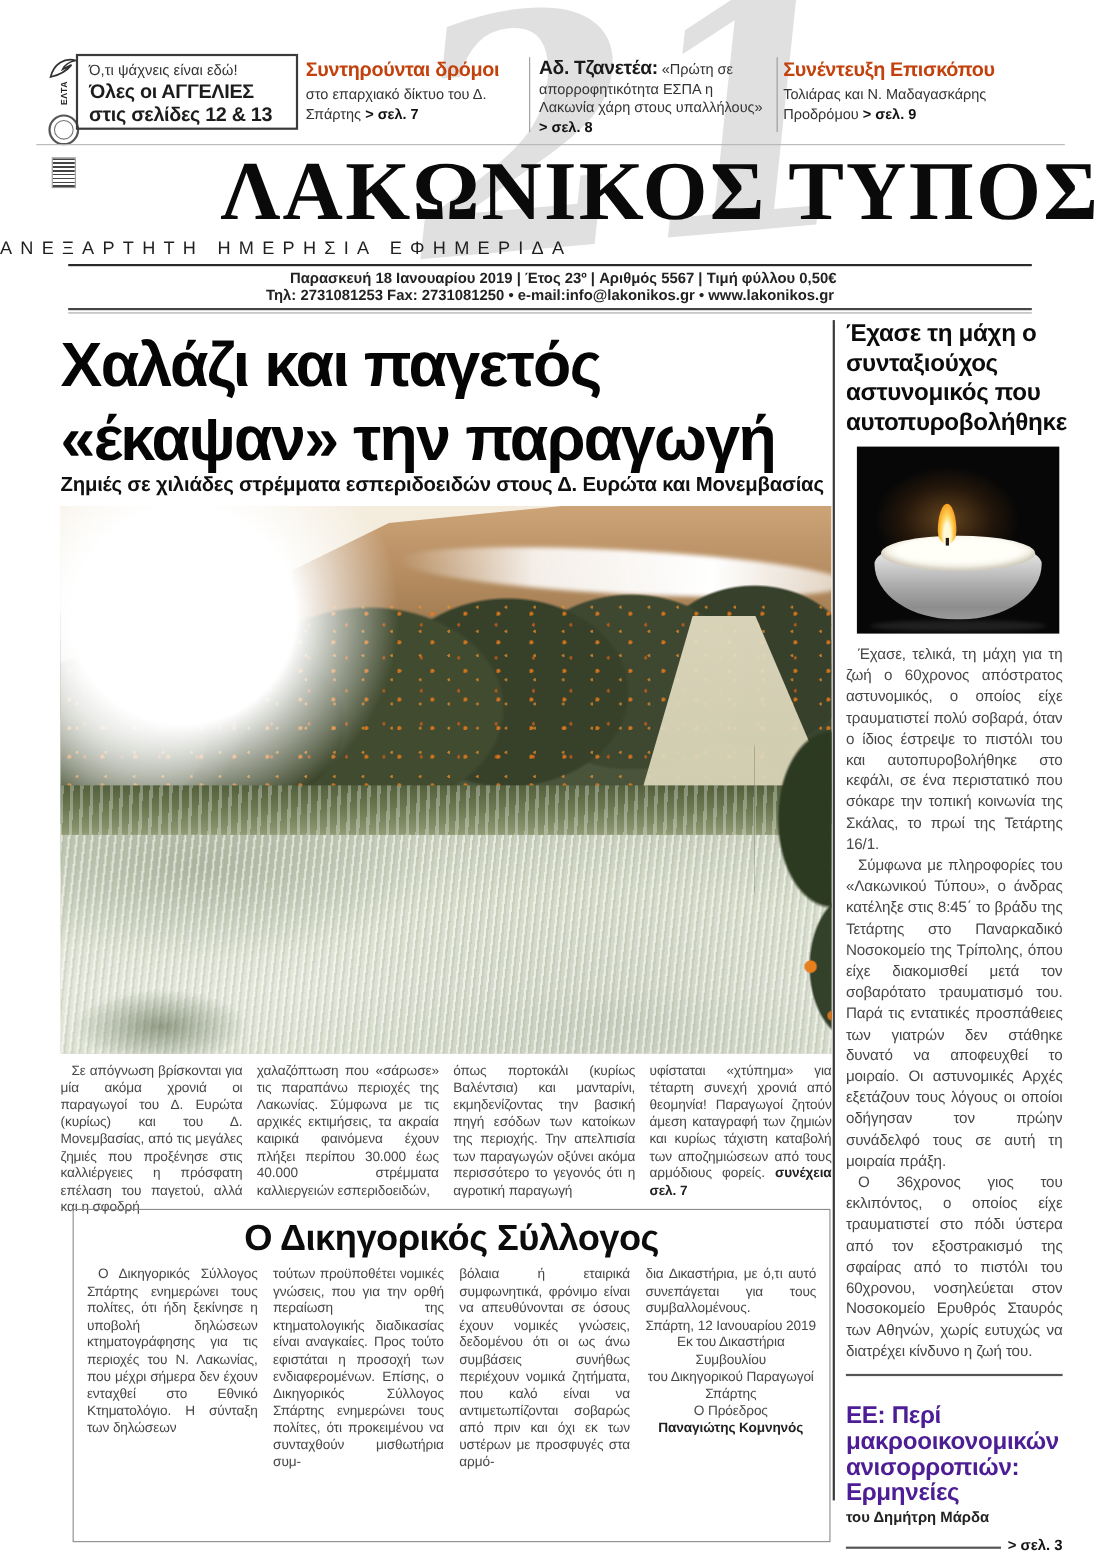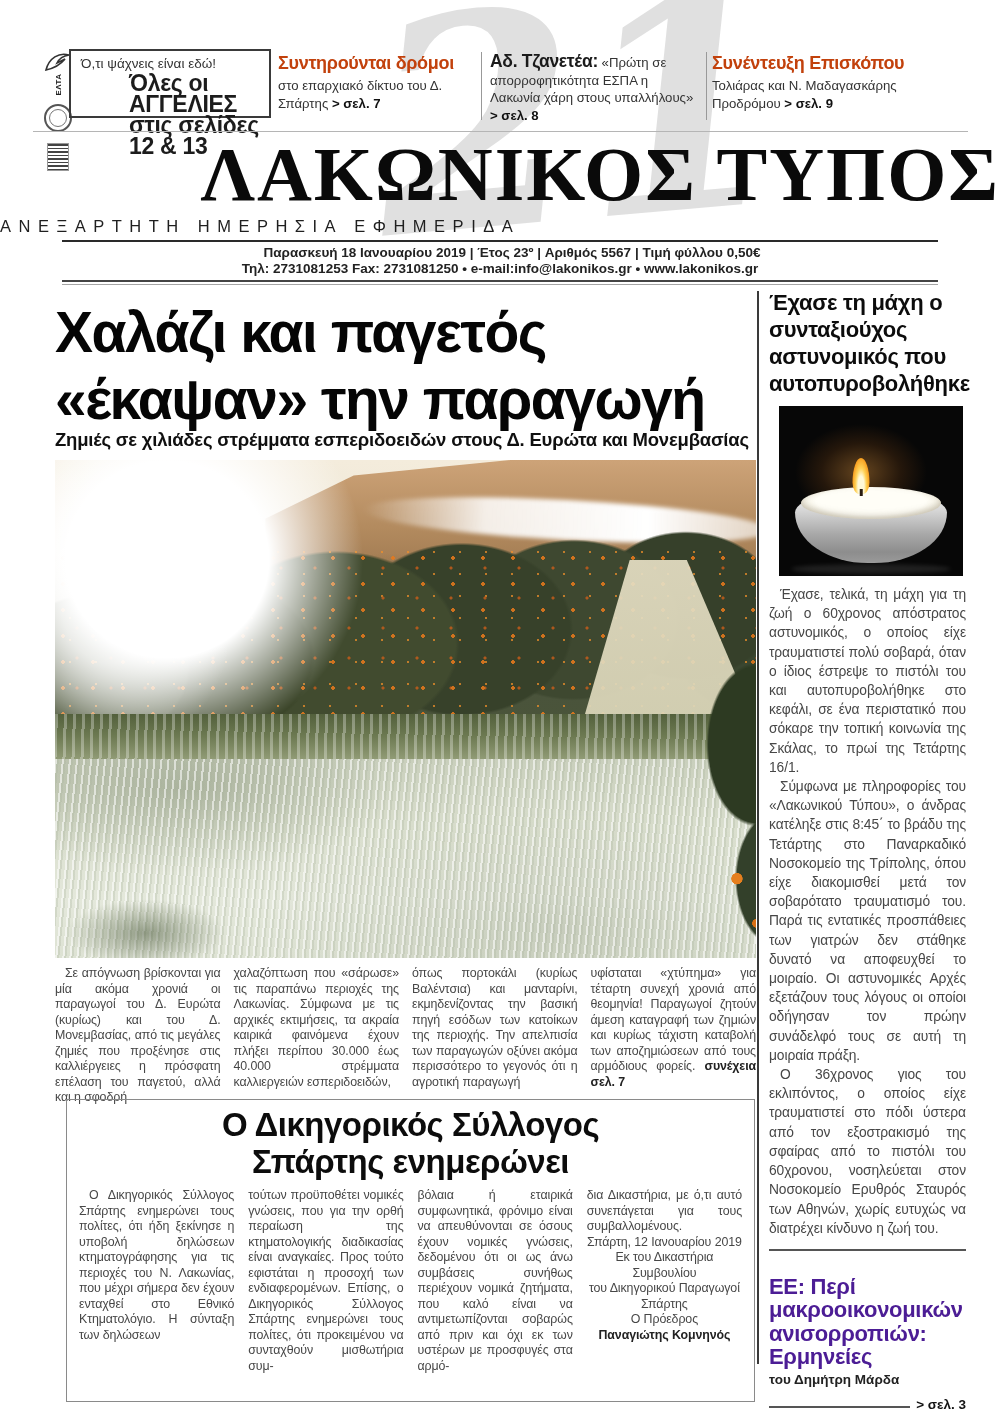--- a/index.html
+++ b/index.html
@@ -21,21 +21,21 @@
   .elta-text{font-size:8px;font-weight:700;letter-spacing:.5px;transform:rotate(-90deg);margin-top:6px;color:#222;}
   .logo-stamp{width:24px;height:24px;border:2px solid #555;border-radius:50%;position:relative;margin-top:8px;}
   .logo-stamp::after{content:"";position:absolute;inset:3px;border:1px solid #777;border-radius:50%;}
   .logo-barcode{width:20px;height:26px;margin-top:4px;border:1px solid #999;
     background:repeating-linear-gradient(0deg,#444 0 1.5px,transparent 1.5px 3.5px);}
   .adbox{
     position:absolute;left:69px;top:49px;width:202px;height:69px;border:2px solid #3a3a3a;
     padding:5px 10px;box-sizing:border-box;
   }
   .adbox .l1{font-size:13.5px;color:#333;margin-bottom:2px;}
-  .adbox .l2,.adbox .l3{font-size:23px;font-weight:700;line-height:21px;letter-spacing:-.3px;color:#1c1c1c;margin-left:48px;}
+  .adbox .l2,.adbox .l3{font-size:18px;font-weight:700;line-height:21px;letter-spacing:-.3px;color:#1c1c1c;}
   .teaser{position:absolute;top:53px;}
   .t1{left:278px;width:180px;}
   .t2{left:490px;width:208px;}
   .t3{left:712px;width:205px;}
   .t-title{font-weight:700;font-size:18px;line-height:21px;letter-spacing:-.3px;color:#c2410c;}
   .t-body{font-size:13.2px;line-height:17.5px;color:#333;margin-top:3px;}
   .t2 .t-par{font-size:13.2px;line-height:17.5px;color:#333;}
   .t2 .t-par b.lead{font-size:17.5px;letter-spacing:-.3px;color:#1a1a1a;}
   .page-ref{font-weight:700;color:#111;}
   .vbar{position:absolute;top:52px;height:68px;width:1px;background:#999;}
@@ -235,21 +235,20 @@
   <div class="lcol">όπως πορτοκάλι (κυρίως Βαλέντσια) και μανταρίνι, εκμηδενίζοντας την βασική πηγή εσόδων των κατοίκων της περιοχής. Την απελπισία των παραγωγών οξύνει ακόμα περισσότερο το γεγονός ότι η αγροτική παραγωγή</div>
   <div class="lcol">
     <span>υφίσταται «χτύπημα» για τέταρτη συνεχή χρονιά από θεομηνία! Παραγωγοί ζητούν άμεση καταγραφή των ζημιών και κυρίως τάχιστη καταβολή των αποζημιώσεων από τους αρμόδιους φορείς.</span>
     <span class="cont">συνέχεια σελ. 7</span>
   </div>
 </div>
 
 <div class="box">
   <div class="box-h">
     <div>Ο Δικηγορικός Σύλλογος</div>
-    <div>Σπάρτης ενημερώνει</div>
   </div>
   <div class="box-cols">
     <div class="bcol first">Ο Δικηγορικός Σύλλογος Σπάρτης ενημερώνει τους πολίτες, ότι ήδη ξεκίνησε η υποβολή δηλώσεων κτηματογράφησης για τις περιοχές του Ν. Λακωνίας, που μέχρι σήμερα δεν έχουν ενταχθεί στο Εθνικό Κτηματολόγιο. Η σύνταξη των δηλώσεων</div>
     <div class="bcol">τούτων προϋποθέτει νομικές γνώσεις, που για την ορθή περαίωση της κτηματολογικής διαδικασίας είναι αναγκαίες. Προς τούτο εφιστάται η προσοχή των ενδιαφερομένων. Επίσης, ο Δικηγορικός Σύλλογος Σπάρτης ενημερώνει τους πολίτες, ότι προκειμένου να συνταχθούν μισθωτήρια συμ-</div>
     <div class="bcol">βόλαια ή εταιρικά συμφωνητικά, φρόνιμο είναι να απευθύνονται σε όσους έχουν νομικές γνώσεις, δεδομένου ότι οι ως άνω συμβάσεις συνήθως περιέχουν νομικά ζητήματα, που καλό είναι να αντιμετωπίζονται σοβαρώς από πριν και όχι εκ των υστέρων με προσφυγές στα αρμό-</div>
     <div class="bcol">
       <div>δια Δικαστήρια, με ό,τι αυτό συνεπάγεται για τους συμβαλλομένους.</div>
       <div class="sig">
         <div>Σπάρτη, 12 Ιανουαρίου 2019</div>
         <div>Εκ του Δικαστήρια</div>

